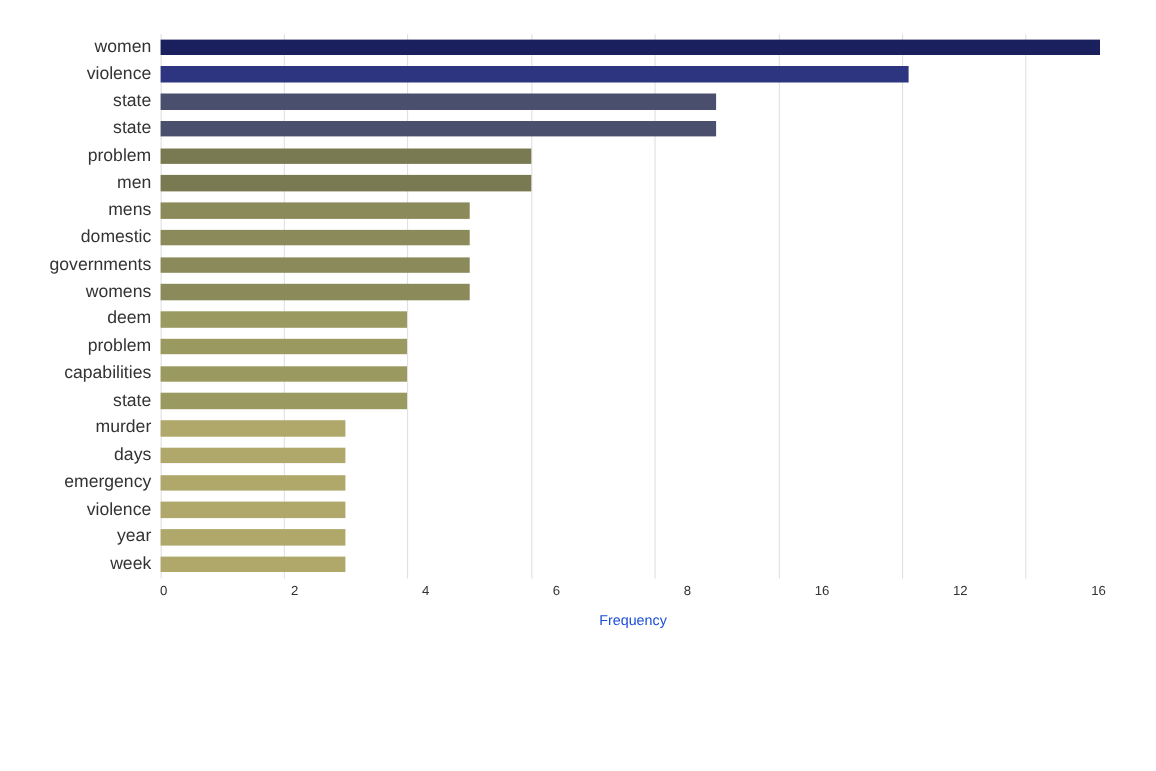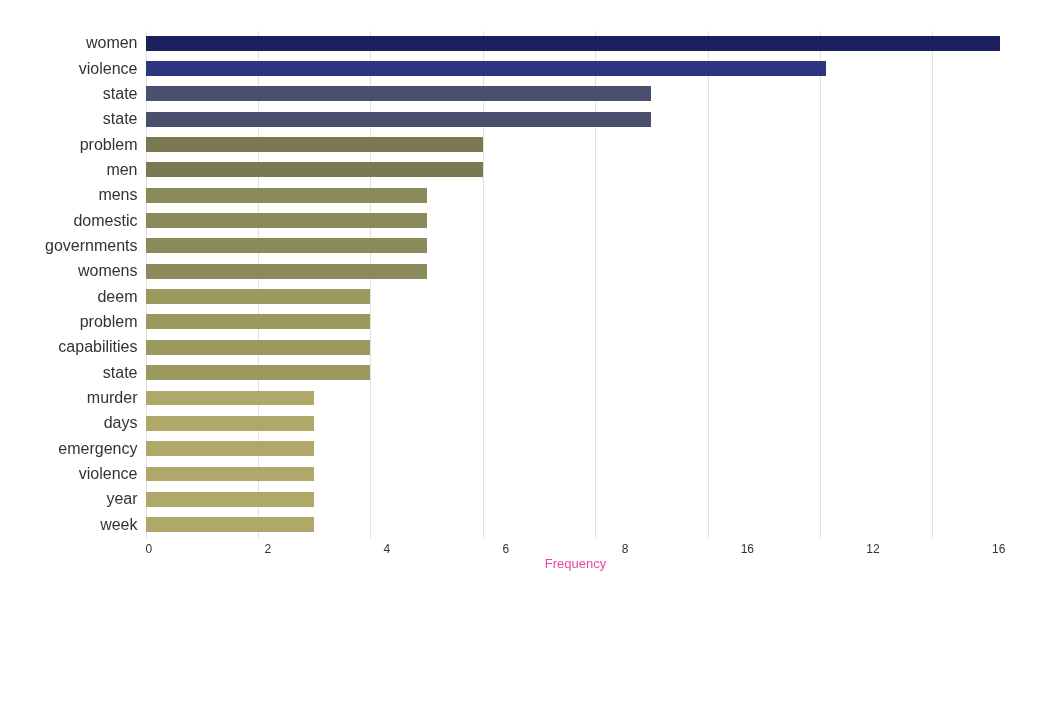--- a/index.html
+++ b/index.html
@@ -116,22 +116,22 @@
       padding: 0 0;
     }
     .x-tick {
       font-size: 12px;
       color: #333;
       text-align: center;
     }
     .x-axis-title {
       text-align: center;
       font-size: 13px;
-      color: #ec4899;
-      margin-top: 0;
+      color: #1d4ed8;
+      margin-top: 12px;
     }
   </style>
 </head>
 <body>
 
 <div class="chart-container">
   <div class="chart-area">
     <div class="bars-section">
       <div class="y-labels" id="y-labels">
           <div class="y-label">women</div>

